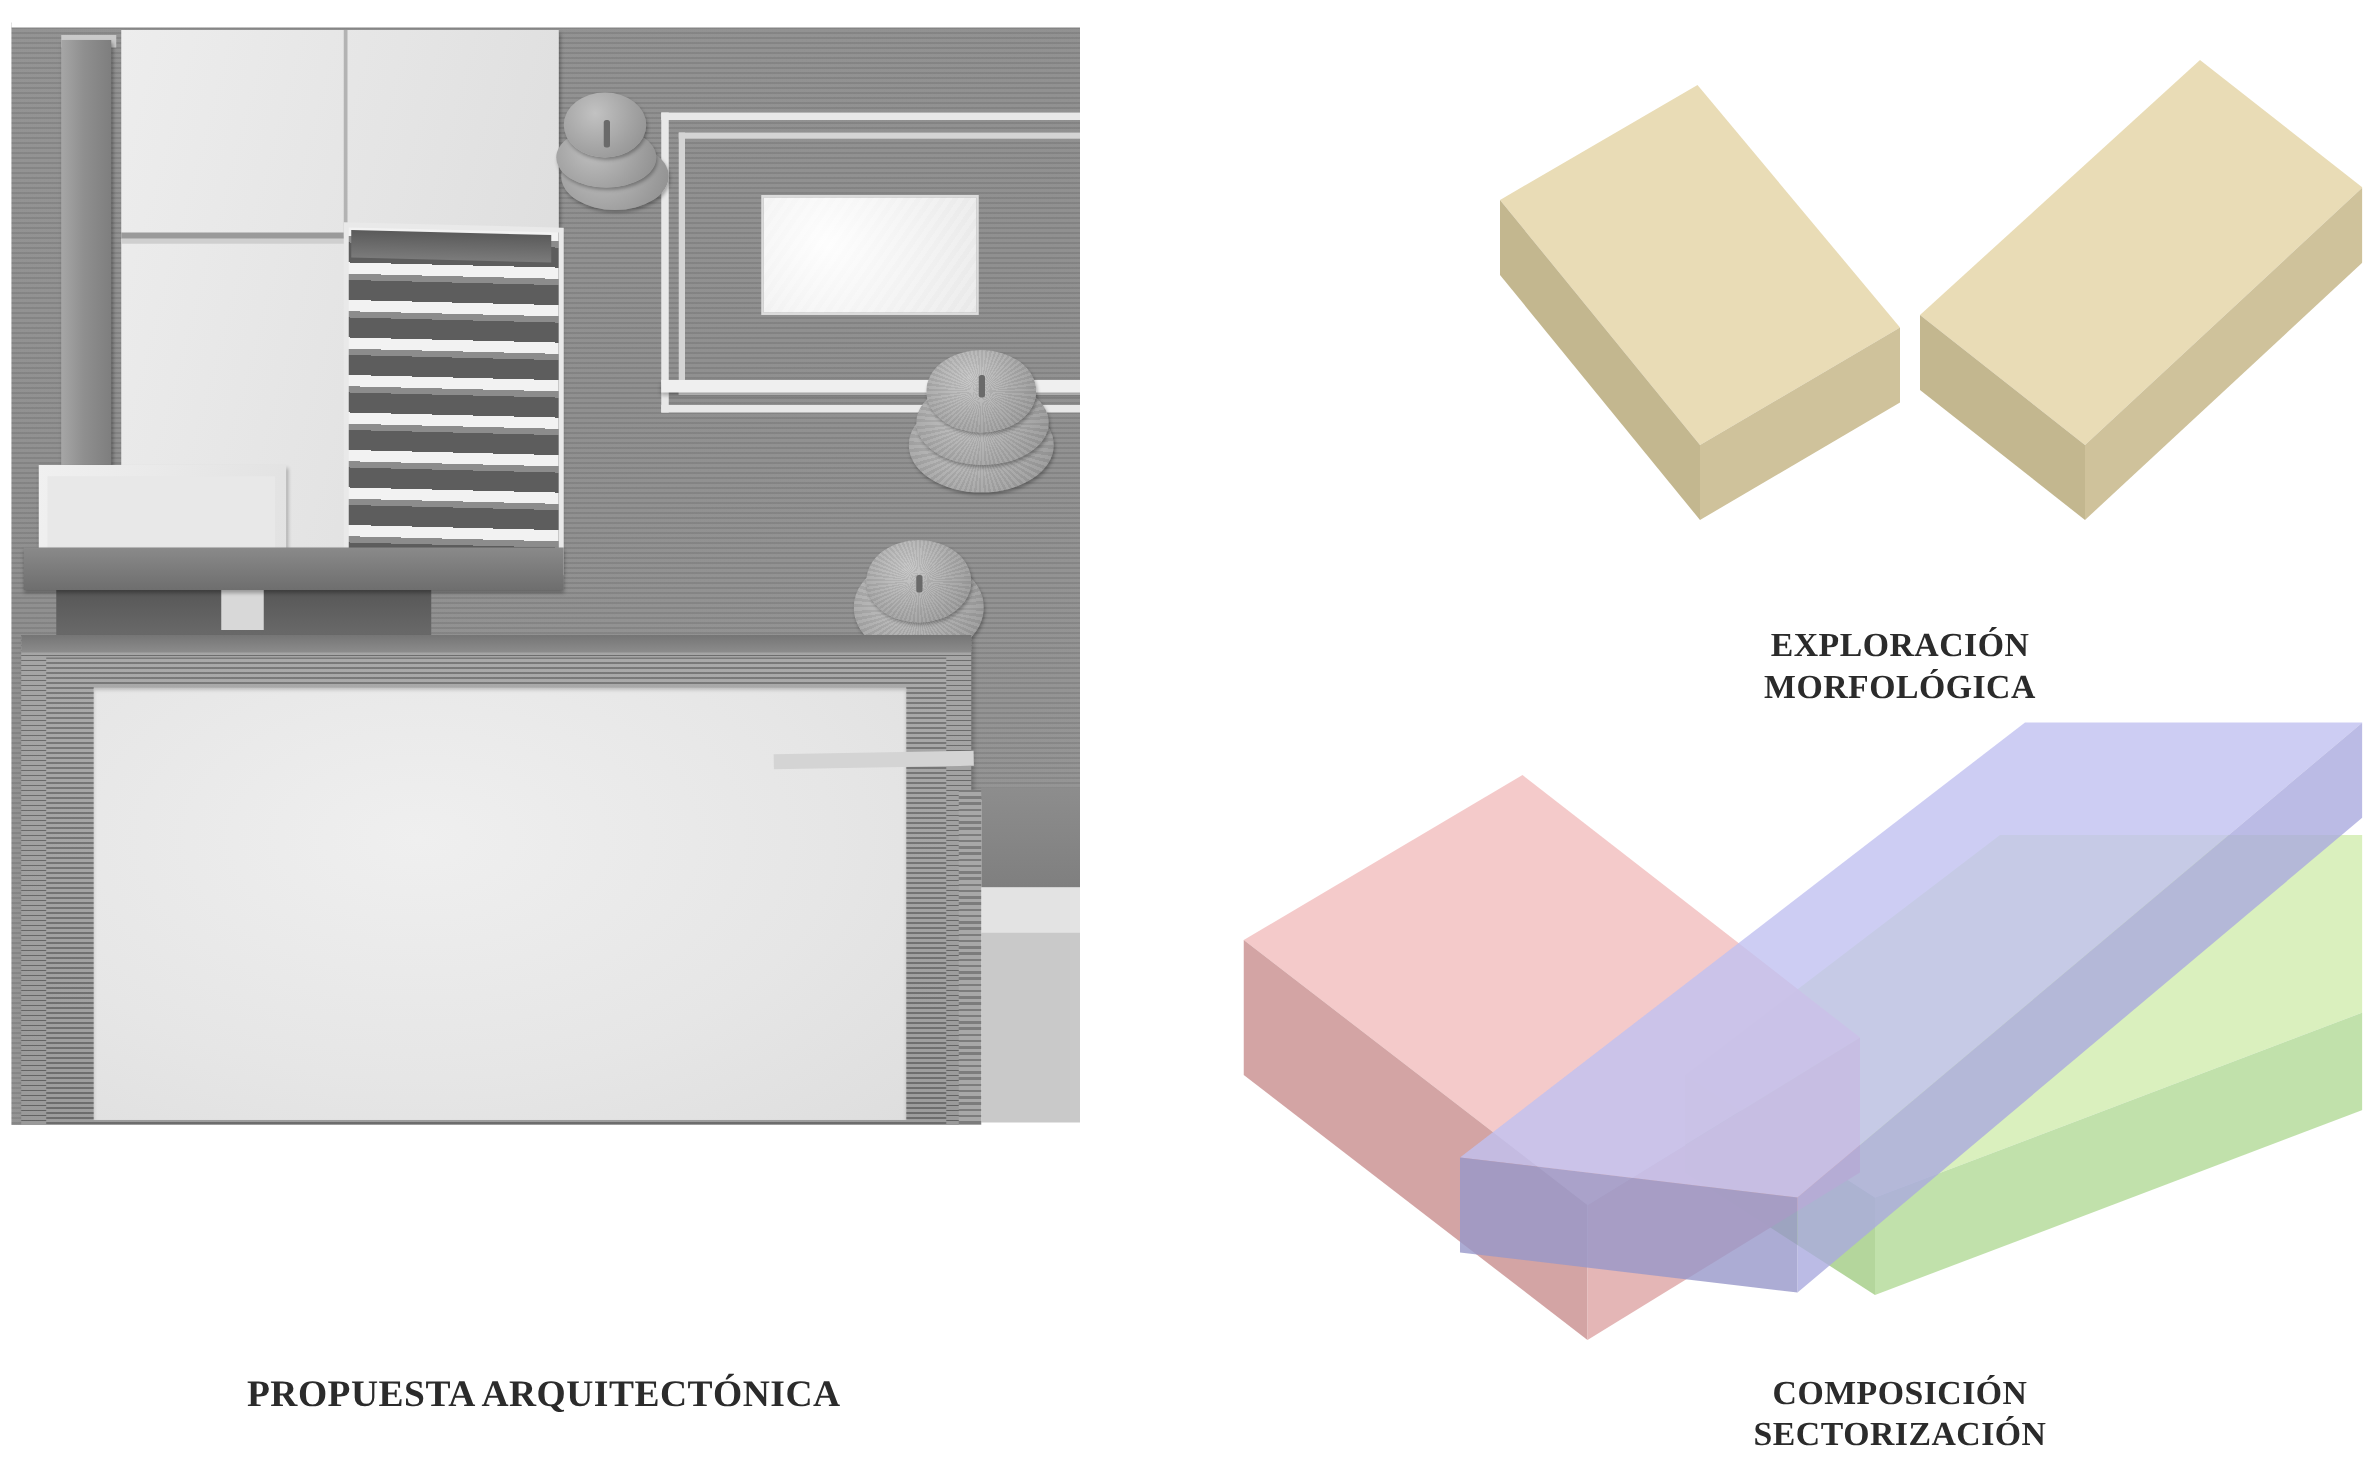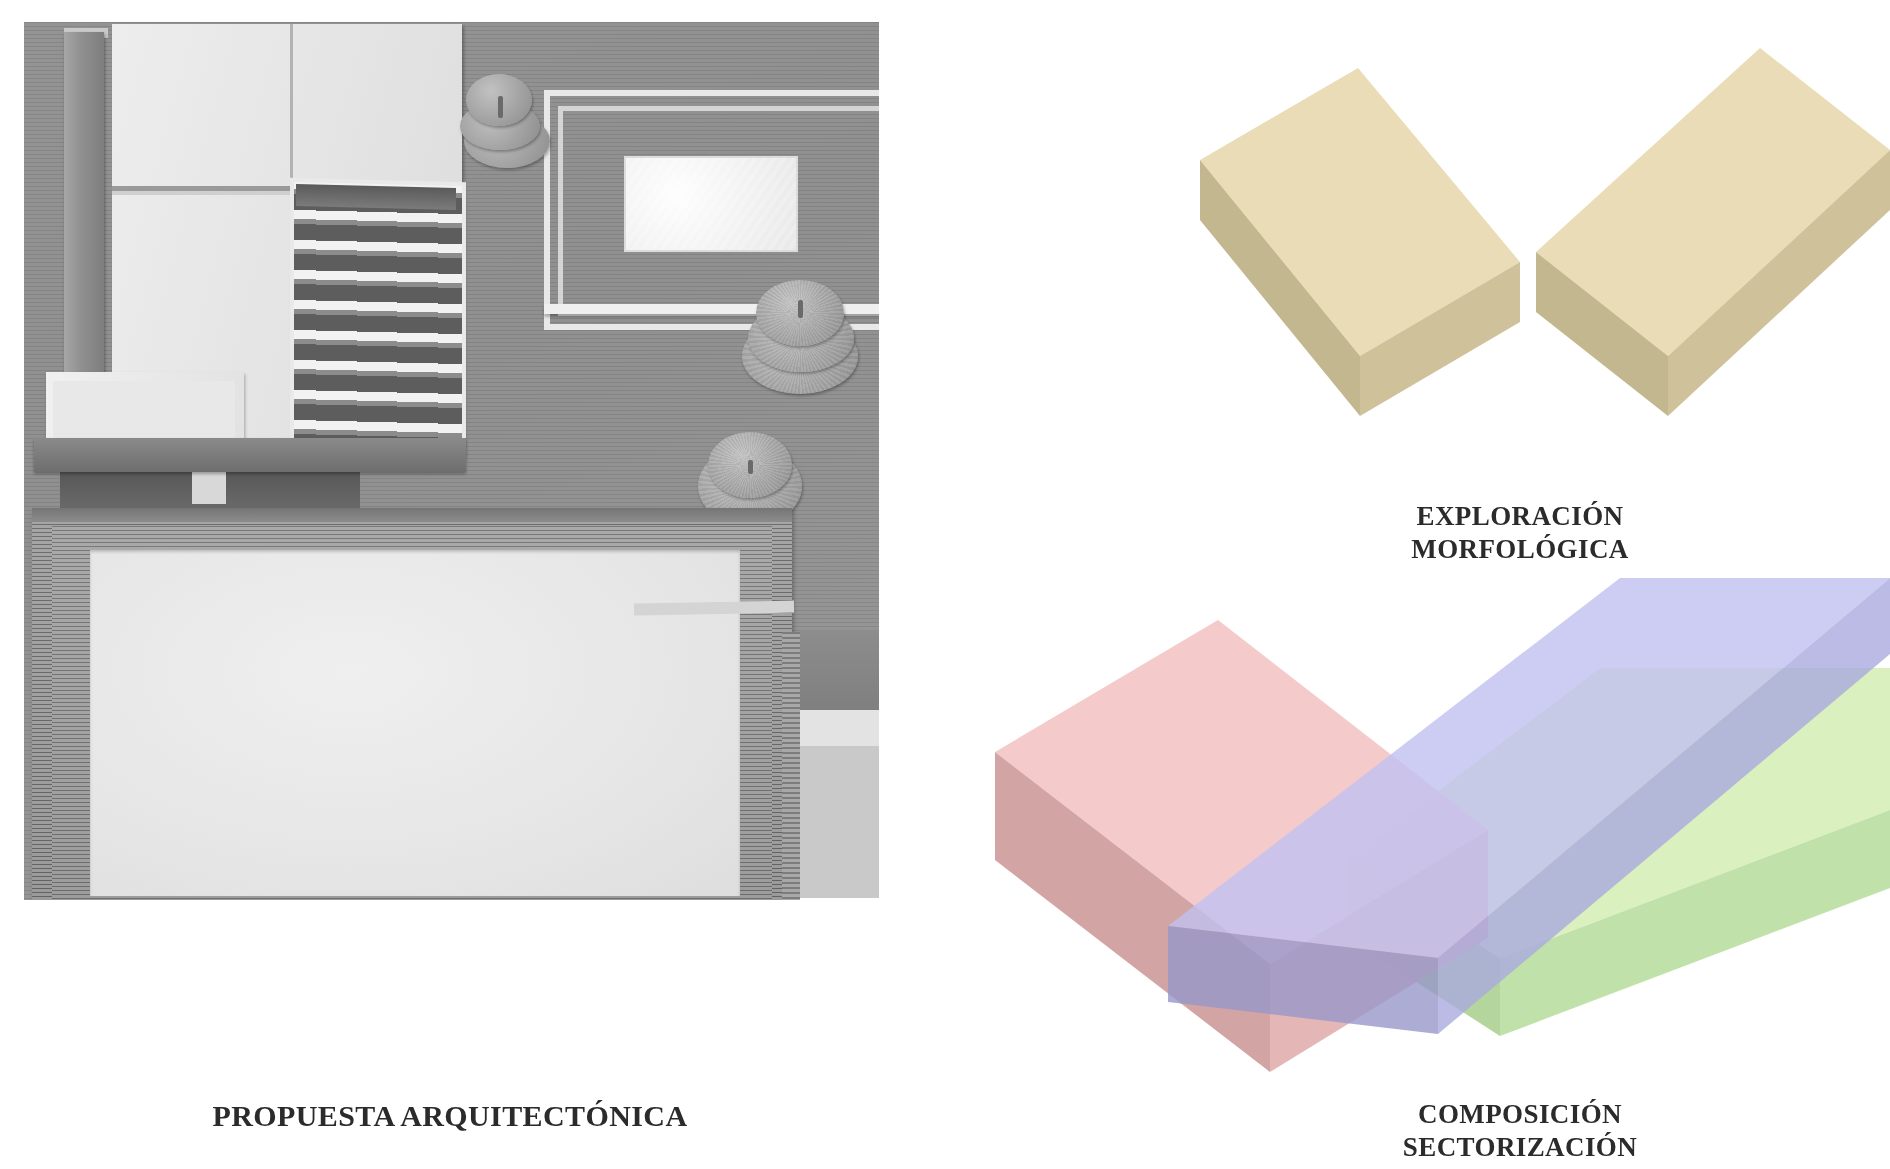--- a/index.html
+++ b/index.html
@@ -16,21 +16,21 @@
   }
   .board {
     position: absolute;
     inset: 0;
     background: #ffffff;
   }
 
   
   .photo-panel {
     position: absolute;
-    left: 16px;
+    left: 1px;
     top: 0px;
     width: 880px;
     height: 1070px;
   }
   .photo {
     position: absolute;
     left: 8px;
     top: 10px;
     width: 855px;
     height: 890px;

